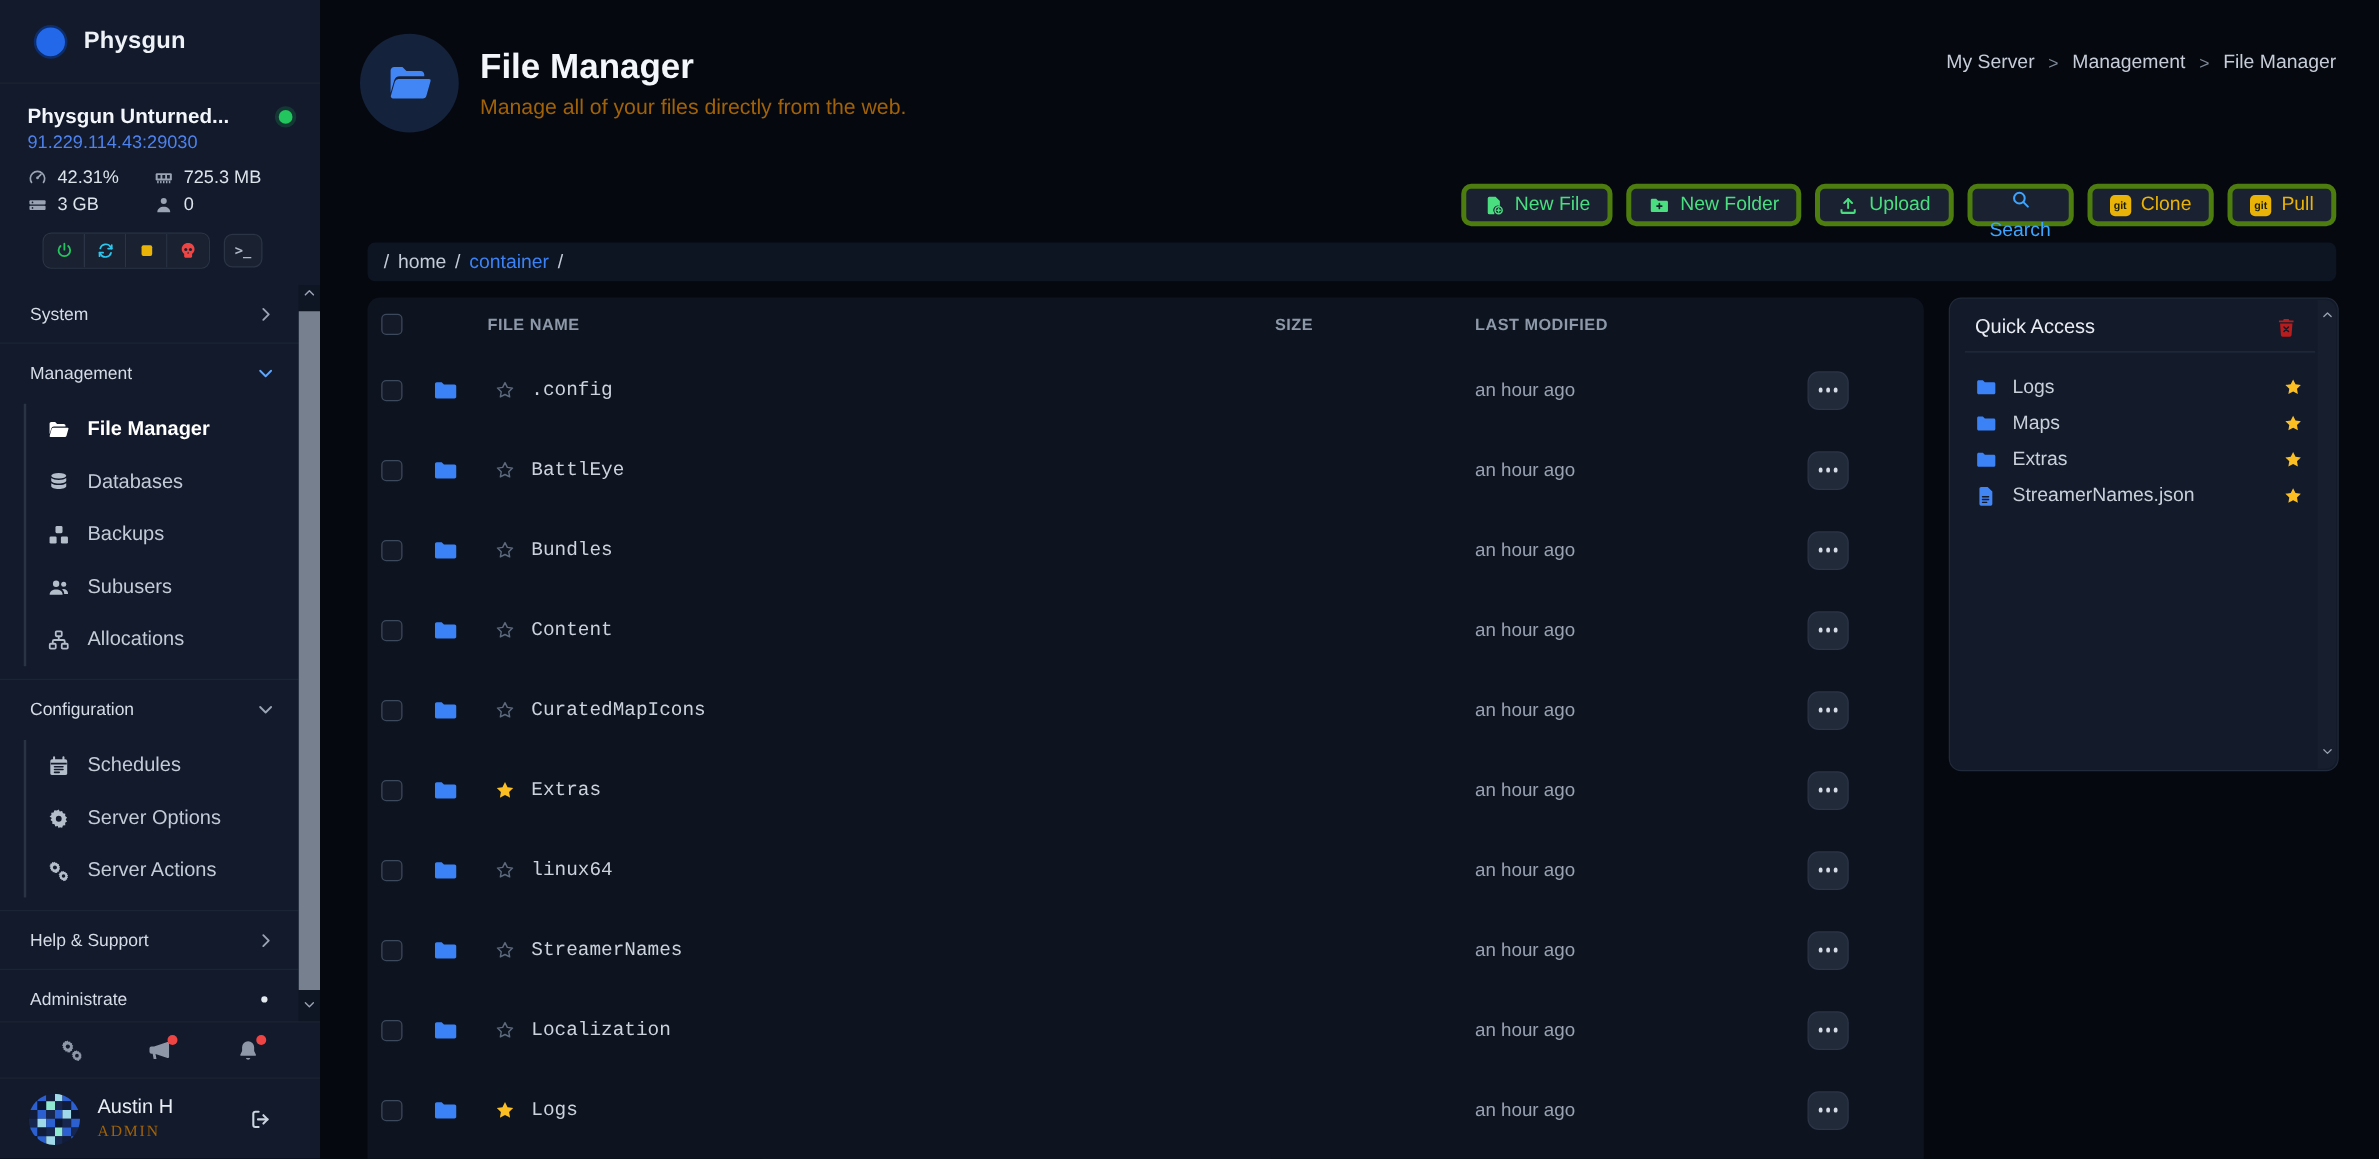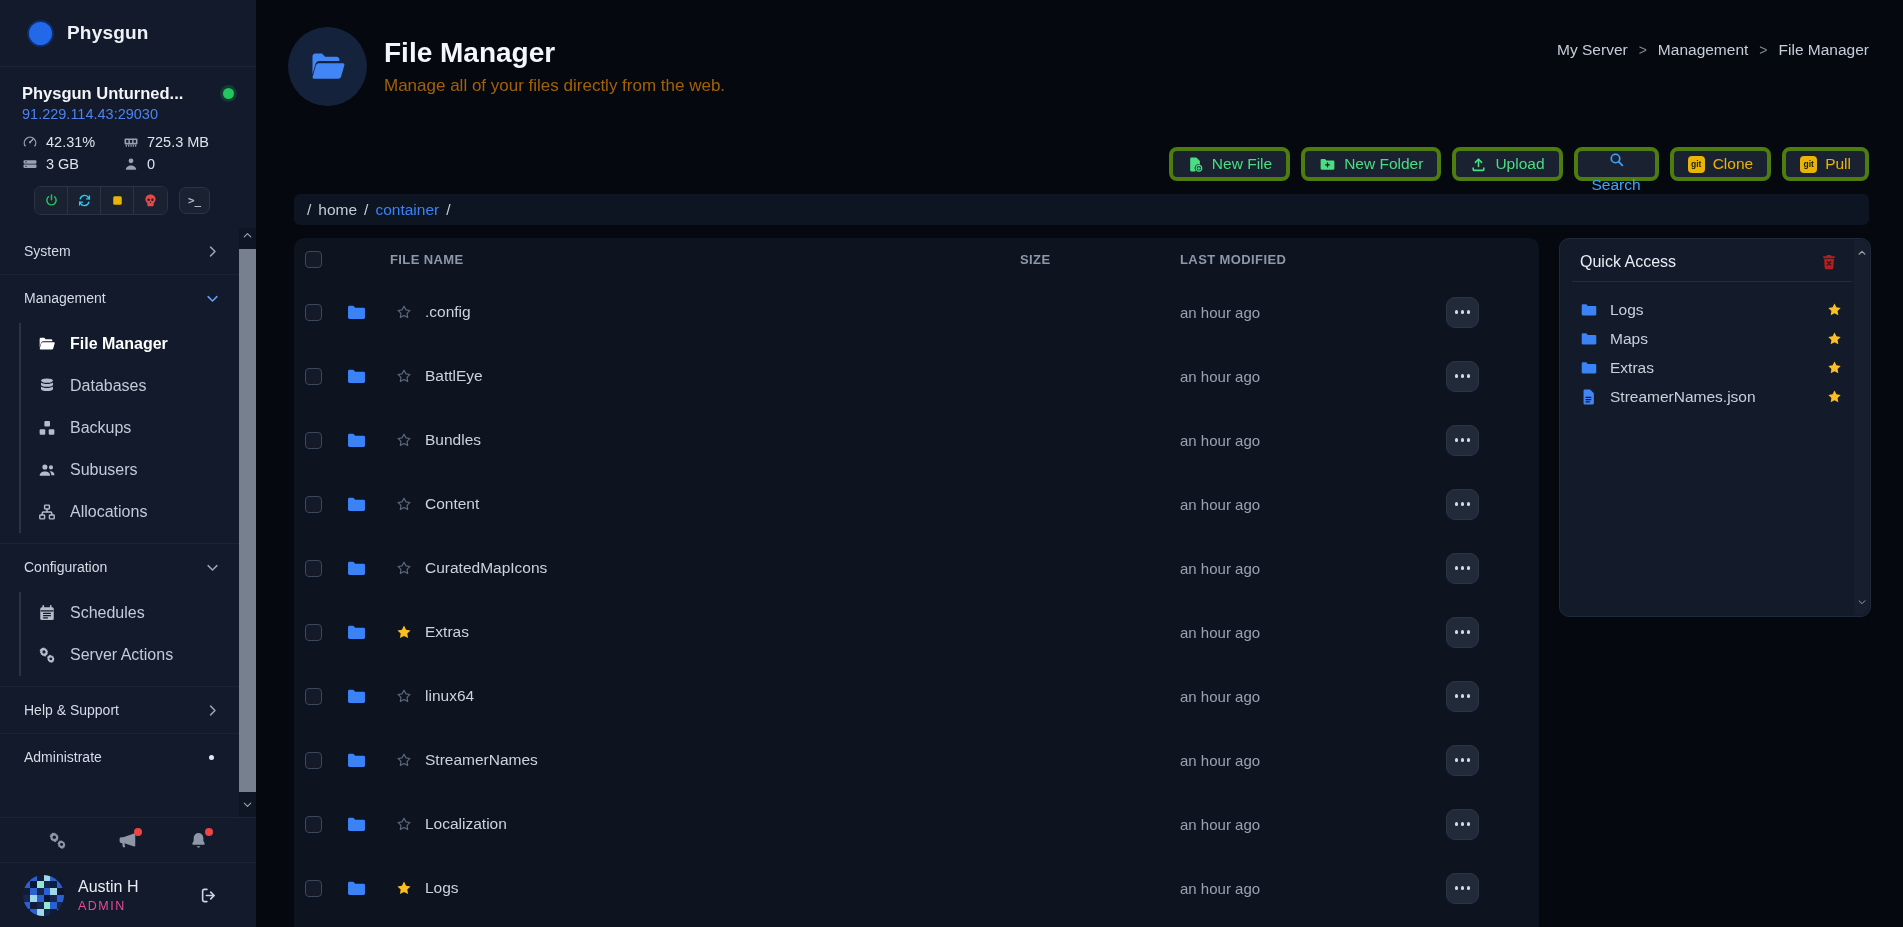--- a/index.html
+++ b/index.html
@@ -56,21 +56,21 @@
     display:flex; align-items:center; justify-content:space-around; padding:0 22px; }
   .f-ic { position:relative; color:#8d97a7; display:flex; cursor:pointer; }
   .badge-dot { position:absolute; top:-3px; right:-5px; width:8px; height:8px;
     border-radius:50%; background:#ef4444; }
   .user-row { flex:none; height:65px; border-top:1px solid #1c2535; display:flex;
     align-items:center; gap:14px; padding:0 38px 0 23px; }
   .avatar { width:41px; height:41px; border-radius:50%; overflow:hidden; flex:none;
     display:grid; grid-template-columns:repeat(6,1fr); grid-template-rows:repeat(6,1fr); }
   .user-meta { flex:1; }
   .user-name { font-size:16px; color:#e8edf3; }
-  .user-role { font-size:12.5px; color:#ec4899; letter-spacing:1.5px; margin-top:3px; }
+  .user-role { font-size:12.5px; color:#a16207; letter-spacing:1.5px; margin-top:3px;font-family:Liberation Serif, serif; }
   .logout { color:#ccd4df; display:flex; cursor:pointer; }
 
   
   .main { position:absolute; left:256px; top:0; right:0; bottom:0; }
   .page-head { position:absolute; left:32px; top:27px; display:flex; align-items:center; gap:17px; }
   .head-circle { width:79px; height:79px; border-radius:50%; background:#15223c;
     display:flex; align-items:center; justify-content:center; color:#4285f4; }
   .page-title { font-size:28px; font-weight:700; color:#f3f6fa; }
   .page-sub { font-size:17px; color:#a16207; margin-top:7px; }
   .breadcrumb { position:absolute; right:34px; top:41px; display:flex; align-items:center;
@@ -96,21 +96,21 @@
   .thead, .trow { display:grid; grid-template-columns:45px 681px 160px 264px 1fr; align-items:center; }
   .thead { height:42px; font-size:13px; font-weight:700; letter-spacing:.4px; color:#8d98a8; }
   .th-name { padding-left:51px; }
   .trow { height:64px; }
   .chk { width:17px; height:17px; border:1.5px solid #3c495c; border-radius:4px;
     margin-left:11px; background:rgba(148,163,184,.05); cursor:pointer; }
   .name-cell { display:flex; align-items:center; }
   .row-folder { color:#3b82f6; margin-left:7px; display:flex; }
   .row-star { margin-left:29px; display:flex; color:#5d6a7d; cursor:pointer; }
   .row-star.on { color:#fbbf24; }
-  .row-name { margin-left:13px; font-size:15.5px; color:#ccd3dd; }
+  .row-name { margin-left:13px; font-size:15.5px; color:#ccd3dd;font-family:Liberation Mono, monospace; }
   .cell-mod { font-size:15px; color:#98a2b1; }
   .dots-btn { width:33px; height:31px; margin-left:2px; border-radius:9px; background:#212a39;
     border:1px solid #2b3546; display:flex; align-items:center; justify-content:center;
     gap:2.5px; cursor:pointer; }
   .dots-btn i { width:3.5px; height:3.5px; border-radius:50%; background:#d6dde6; }
 
   
   .qa-panel { position:absolute; left:1303px; top:238px; width:312px; height:379px;
     background:#131a2a; border:1px solid #202a3a; border-radius:10px; }
   .qa-head { display:flex; align-items:center; justify-content:space-between;
@@ -316,20 +316,29 @@
             <div class="sub-item">
               <span class="ic">
                 <svg width="18" height="18" viewBox="0 0 24 24">
                   <path d="M7 2.3v3.2M17 2.3v3.2" stroke="currentColor" stroke-width="2.2" stroke-linecap="round"></path>
                   <rect x="3" y="4.4" width="18" height="17" rx="2" fill="currentColor"></rect>
                   <path d="M3.5 9.2h17" stroke="#121a2b" stroke-width="1.7"></path>
                   <path d="M7.5 12.5h9M7.5 15.5h9M7.5 18.5h5" stroke="#121a2b" stroke-width="1.7" stroke-linecap="round"></path>
                 </svg>
               </span>
               <span>Schedules</span>
+            </div>
+            <div class="sub-item">
+              <span class="ic">
+                <svg width="18" height="18" viewBox="0 0 24 24">
+                  <path fill="currentColor" d="M12 2l1.1 2.3 2.5-.5.9 2.4 2.5.4-.2 2.5 2 1.5-1.4 2.1 1.4 2.1-2 1.5.2 2.5-2.5.4-.9 2.4-2.5-.5L12 22l-1.1-2.3-2.5.5-.9-2.4-2.5-.4.2-2.5-2-1.5 1.4-2.1L2.2 9.6l2-1.5-.2-2.5 2.5-.4.9-2.4 2.5.5z"></path>
+                  <circle cx="12" cy="12" r="3.1" fill="#121a2b"></circle>
+                </svg>
+              </span>
+              <span>Server Options</span>
             </div>
             <div class="sub-item">
               <span class="ic">
                 <svg width="18" height="18" viewBox="0 0 24 24">
                   <g transform="translate(0.5,0.5) scale(0.62)">
                     <path fill="currentColor" d="M12 2l1.1 2.3 2.5-.5.9 2.4 2.5.4-.2 2.5 2 1.5-1.4 2.1 1.4 2.1-2 1.5.2 2.5-2.5.4-.9 2.4-2.5-.5L12 22l-1.1-2.3-2.5.5-.9-2.4-2.5-.4.2-2.5-2-1.5 1.4-2.1L2.2 9.6l2-1.5-.2-2.5 2.5-.4.9-2.4 2.5.5z"></path>
                     <circle cx="12" cy="12" r="3.4" fill="#121a2b"></circle>
                   </g>
                   <g transform="translate(10.5,10.5) scale(0.55)">
                     <path fill="currentColor" d="M12 2l1.1 2.3 2.5-.5.9 2.4 2.5.4-.2 2.5 2 1.5-1.4 2.1 1.4 2.1-2 1.5.2 2.5-2.5.4-.9 2.4-2.5-.5L12 22l-1.1-2.3-2.5.5-.9-2.4-2.5-.4.2-2.5-2-1.5 1.4-2.1L2.2 9.6l2-1.5-.2-2.5 2.5-.4.9-2.4 2.5.5z"></path>

